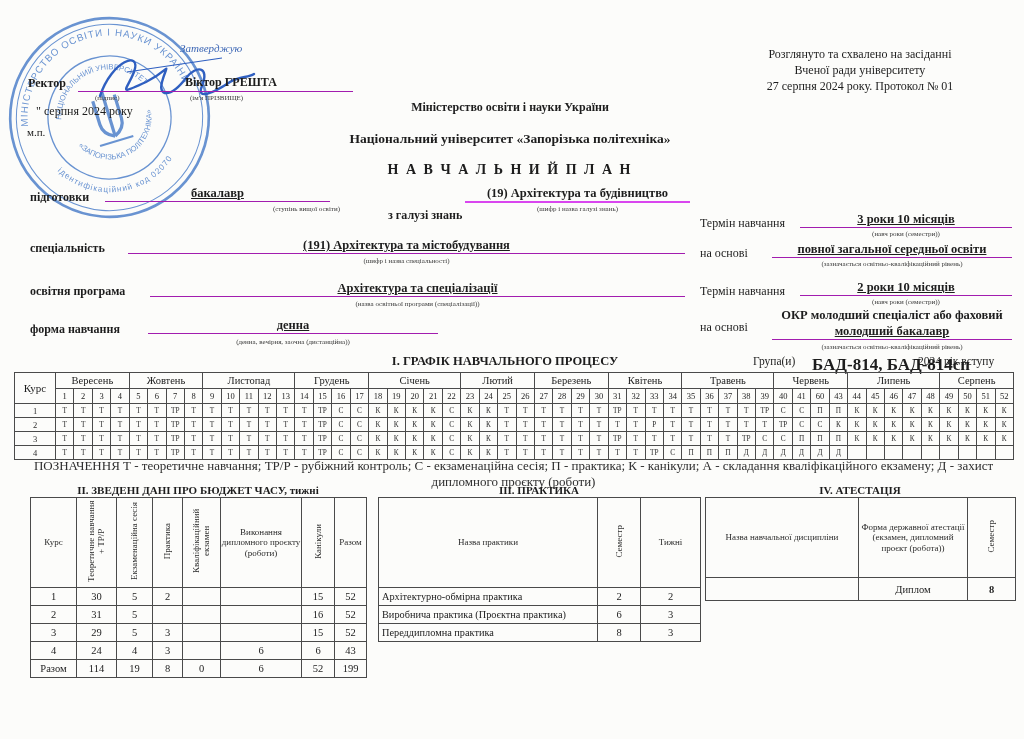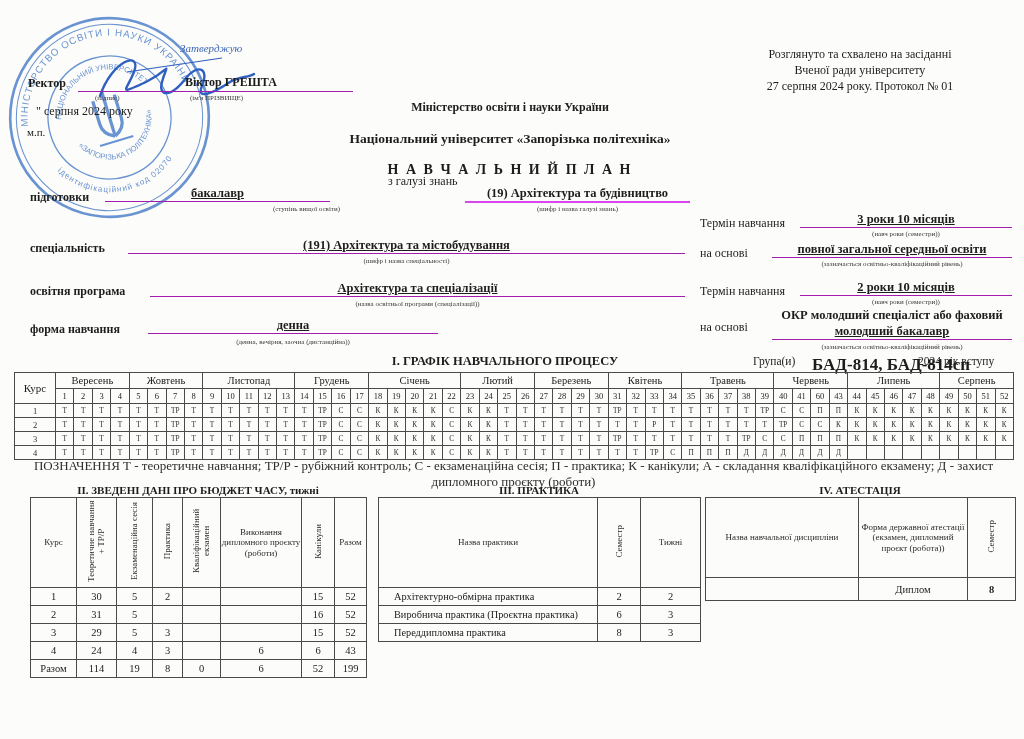--- a/index.html
+++ b/index.html
@@ -17,21 +17,21 @@
   
   .sched{width:1000px;font-family:"Liberation Serif",serif;}
   .sched th.mh{font-size:10.5px;height:15px;}
   .sched th.wk{font-size:8.5px;height:14px;}
   .sched td{font-size:7.3px;text-align:center;height:13px;color:#2c2c2c;}
   .sched td.crs{font-size:8.5px;}
   .sched th.kurs{font-size:11px;}
   
   .mtx th{font-size:9px;line-height:1.15;vertical-align:middle;text-align:center;color:#2c2c2c;}
   .mtx td{font-size:10.5px;text-align:center;height:17px;color:#222;}
-  .mtx td.left{text-align:left;padding-left:15px;font-size:10.3px;}
+  .mtx td.left{text-align:left;padding-left:3px;font-size:10.3px;}
   .vert{writing-mode:vertical-rl;transform:rotate(180deg);display:inline-block;max-height:86px;margin:0 auto;}
   .legend{font-size:13px;color:#2e2e2e;text-align:center;}
 </style>
 </head>
 <body>
 
 <div class="page">
 
   <svg class="abs" style="left:2px;top:10px;width:215px;height:215px;transform:rotate(-17deg);opacity:.82" viewBox="-105 -105 210 210">
     <g fill="none" stroke="#4a7dc9">
@@ -85,21 +85,21 @@
     <div>27 серпня 2024 року.  Протокол № 01</div>
   </div>
 
   <div class="abs ctr b" style="left:250px;top:100px;width:520px;font-size:12px">Міністерство освіти і науки України</div>
   <div class="abs ctr b" style="left:210px;top:131px;width:600px;font-size:13.5px">Національний університет  «Запорізька політехніка»</div>
   <div class="abs ctr b" style="left:260px;top:162px;width:500px;font-size:14px;letter-spacing:2px">Н А В Ч А Л Ь Н И Й   П Л А Н</div>
 
   <div class="abs lbl" style="left:30px;top:190px">підготовки</div>
   <div class="abs uline val" style="left:105px;top:186px;width:225px">бакалавр</div>
   <div class="abs cap" style="left:105px;top:205px;width:225px;text-align:right;padding-left:10px">(ступінь вищої освіти)</div>
-  <div class="abs lbl" style="left:388px;top:174px;font-weight:normal">з галузі знань</div>
+  <div class="abs lbl" style="left:388px;top:208px;font-weight:bold">з галузі знань</div>
   <div class="abs val" style="left:465px;top:186px;width:225px;border-bottom:2px solid #d946ef">(19) Архітектура та будівництво</div>
   <div class="abs cap" style="left:465px;top:205px;width:225px">(шифр і назва галузі знань)</div>
 
   <div class="abs lbl" style="left:30px;top:241px">спеціальність</div>
   <div class="abs uline val" style="left:128px;top:238px;width:557px">(191) Архітектура та містобудування</div>
   <div class="abs cap" style="left:128px;top:257px;width:557px">(шифр і назва спеціальності)</div>
 
   <div class="abs lbl" style="left:30px;top:284px">освітня програма</div>
   <div class="abs uline val" style="left:150px;top:281px;width:535px">Архітектура та спеціалізації</div>
   <div class="abs cap" style="left:150px;top:300px;width:535px">(назва освітньої програми (спеціалізації))</div>

